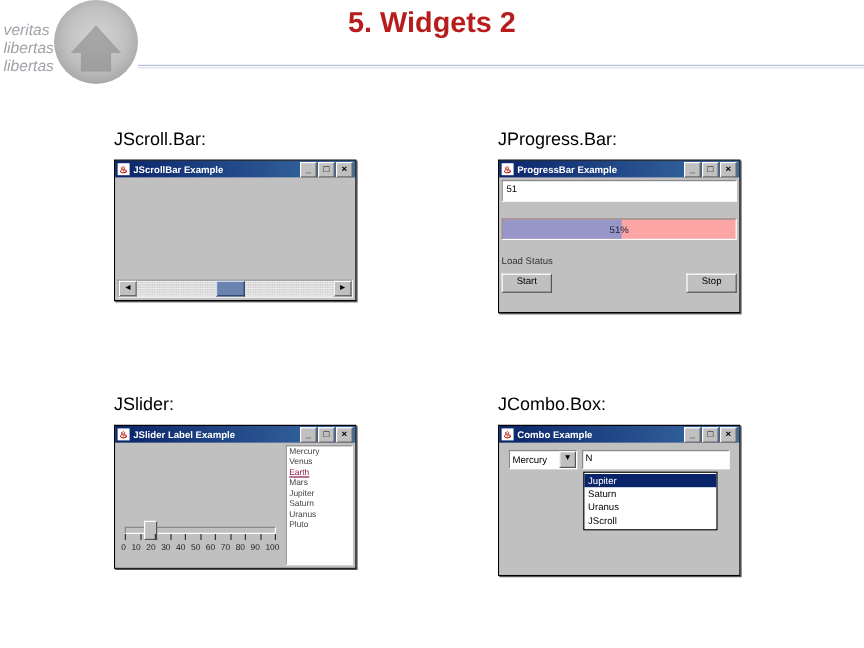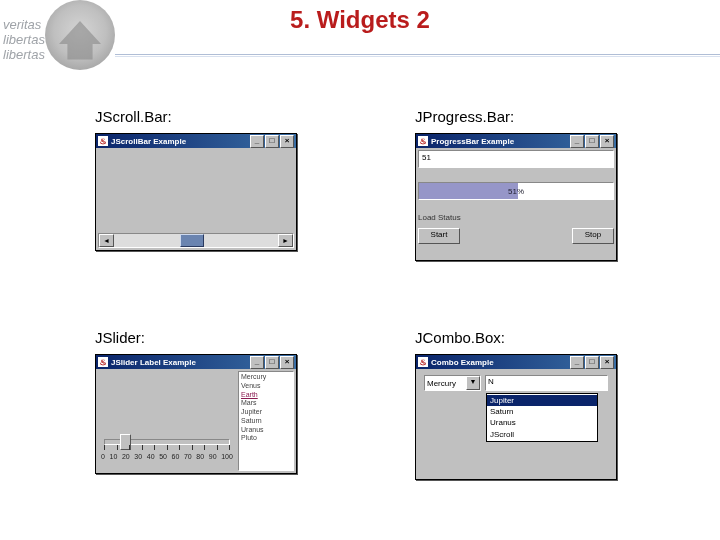--- a/index.html
+++ b/index.html
@@ -182,21 +182,21 @@
     border-color: #888 #fff #fff #888;
     padding: 1px 3px;
     margin-bottom: 14px;
     height: 14px;
     line-height: 12px;
   }
   .prog-bar {
     height: 16px;
     border: 1px solid;
     border-color: #888 #fff #fff #888;
-    background: #ffffff;
+    background: #fca5a5;
     position: relative;
     margin-bottom: 13px;
   }
   .prog-fill {
     position: absolute;
     left: 0; top: 0; bottom: 0;
     width: 51%;
     background: #9696c8;
   }
   .prog-pct {

